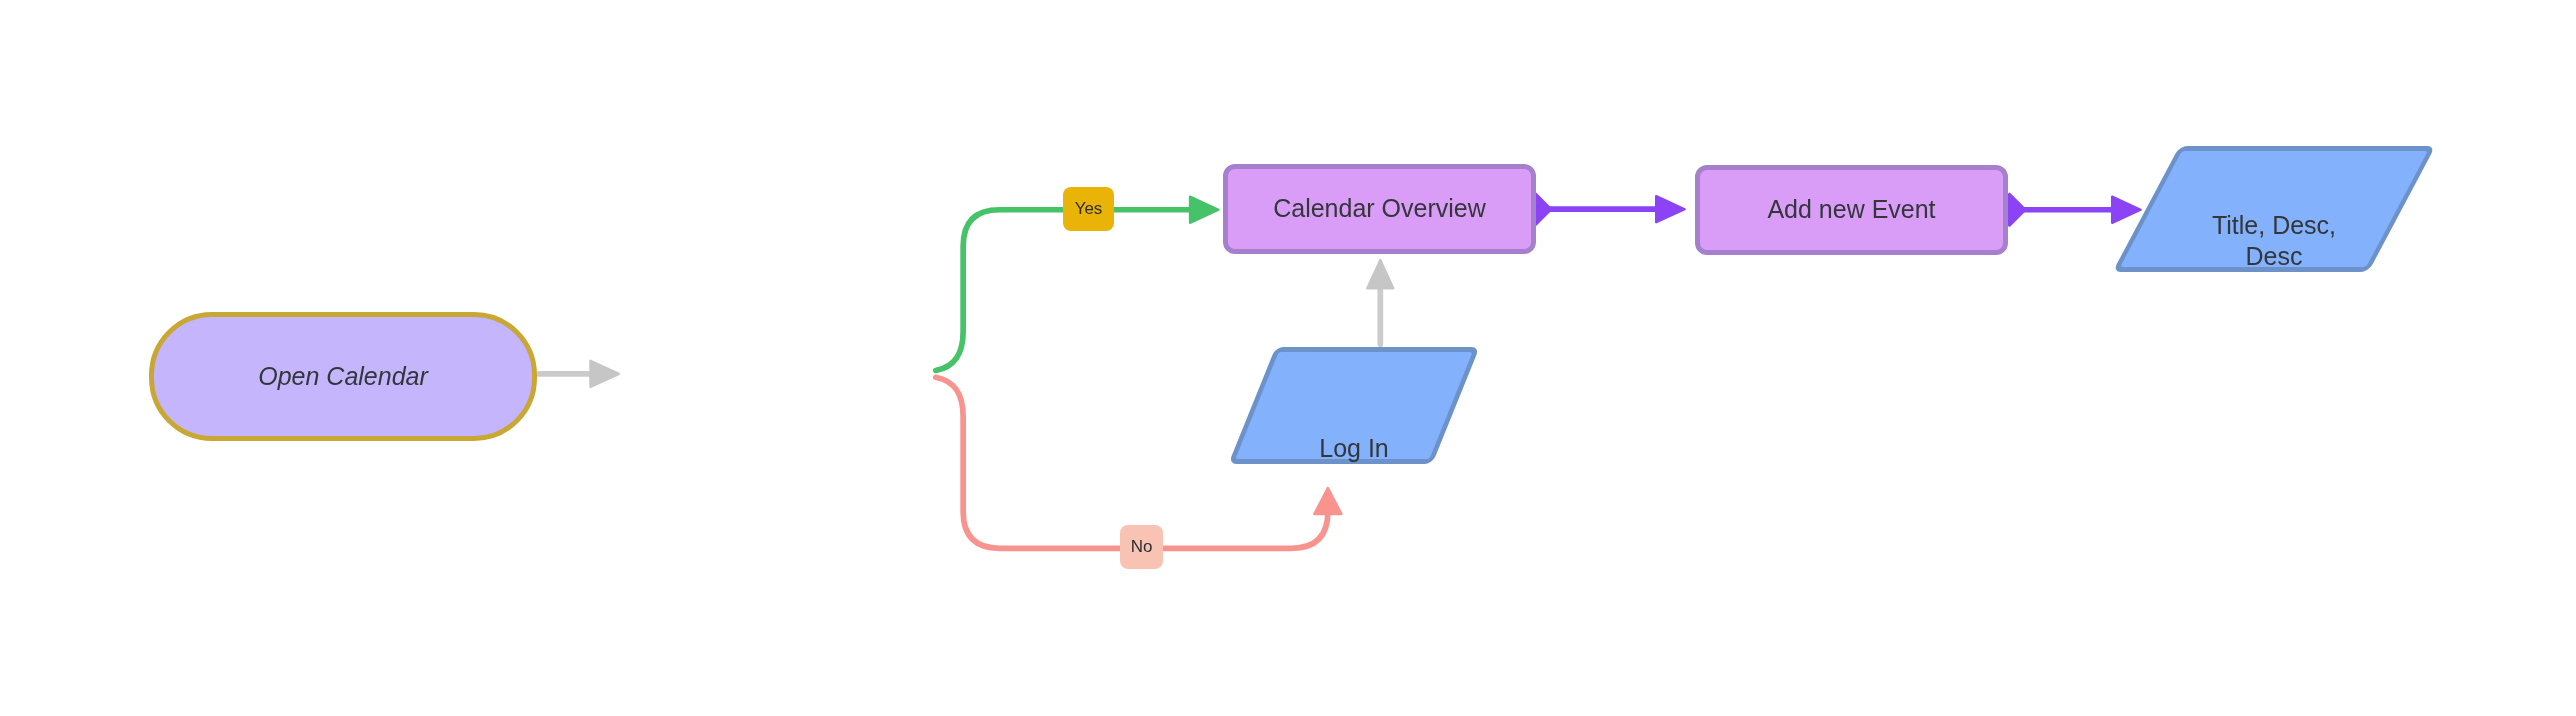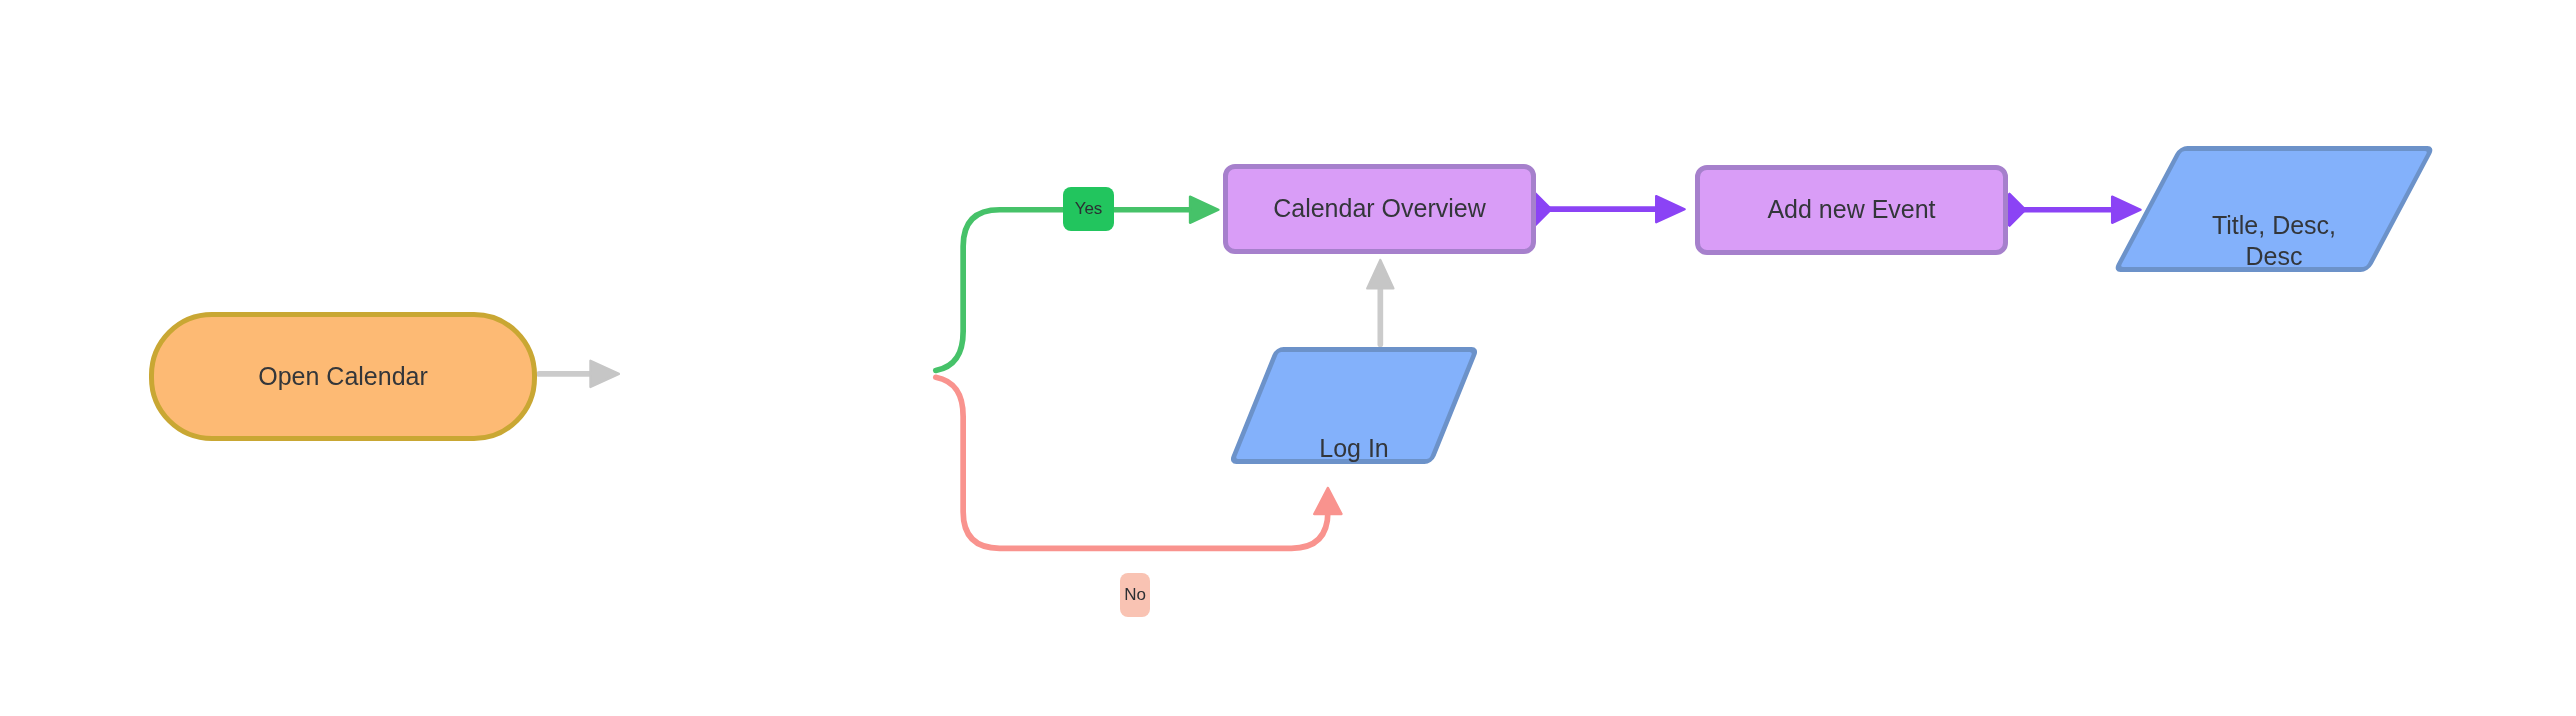--- a/index.html
+++ b/index.html
@@ -19,24 +19,25 @@
     position: relative;
     z-index: 2;
     font-size: 25px;
     line-height: 1.25;
     text-align: center;
     color: #33363a;
     white-space: nowrap;
   }
 
   .terminator {
-    background: #fdba74;
+    background: #c4b5fd;
     border: 5.1px solid #c9a733;
     border-radius: 63px;
     box-sizing: border-box;
+    font-style: italic;
   }
   .process {
     background: #d99df7;
     border: 5.1px solid #a680cc;
     border-radius: 12px;
     box-sizing: border-box;
   }
   .diamond-svg { position: absolute; left: 0; top: 0; width: 100%; height: 100%; overflow: visible; }
 
   .para-shape {
@@ -61,21 +62,21 @@
   .edge-label {
     position: absolute;
     display: flex;
     align-items: center;
     justify-content: center;
     font-size: 17px;
     color: #2c2f33;
     border-radius: 8px;
     z-index: 3;
   }
-  .edge-label.yes { background: #22c55e; }
+  .edge-label.yes { background: #eab308; }
   .edge-label.no  { background: #f9c3b3; }
 </style>
 </head>
 <body>
 
 <div class="canvas">
 
   <svg class="edges-svg" viewBox="0 0 4520 1258">
 
     <g>
@@ -138,18 +139,18 @@
         <span>Title, Desc,</span><br>
         <span>Desc</span>
       </span>
     </div>
   </div>
 
   <div class="edge-label yes" style="left:1063px; top:187px; width:51px; height:44px;">
     <span>Yes</span>
   </div>
 
-  <div class="edge-label no" style="left:1120px; top:525px; width:30px; height:44px;margin-top:48px;">
+  <div class="edge-label no" style="left:1120px; top:525px; width:43px; height:44px;">
     <span>No</span>
   </div>
 
 </div>
 
 
 </body></html>

